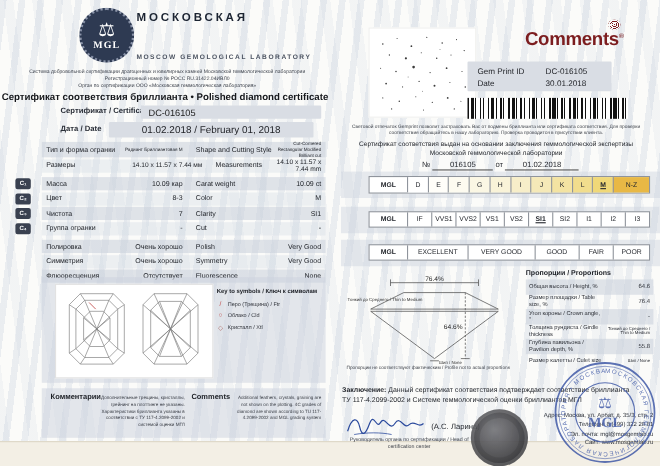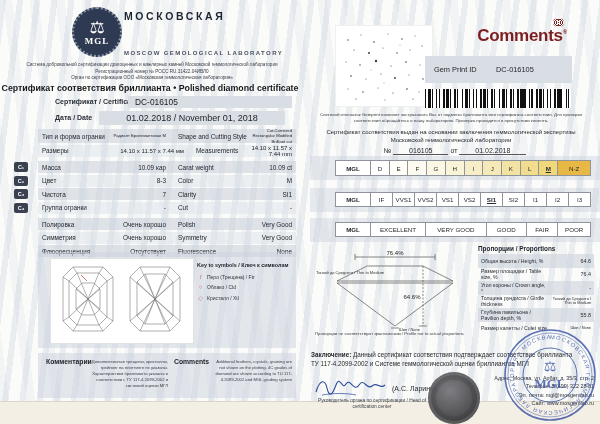--- a/index.html
+++ b/index.html
@@ -51,21 +51,21 @@
   .comtitle{font-weight:bold;font-size:6.8px;color:#1d2026;}
   .comtext{font-size:4.2px;line-height:1.45;text-align:right;color:#3a3e46;}
 
   
   .speckles{left:335px;top:25px;width:96px;height:80px;background:#fff;border:1px solid #f0f0ee;}
   .gembrand{left:462px;top:26px;width:120px;text-align:center;font-weight:bold;font-size:17px;
             letter-spacing:-.3px;color:#7c1d1f;font-family:"Liberation Sans",sans-serif;}
   .gembrand sup{font-size:6px;}
   .fingerprint{left:553px;top:18px;width:11px;height:9px;border-radius:50%;
       background:repeating-radial-gradient(ellipse at center,#7c1d1f 0 .7px,#fbfbf9 .7px 1.8px);}
-  .idbox{left:425px;top:56px;width:147px;height:27px;display:flex;flex-direction:column;justify-content:center;gap:2px;font-size:7.4px;color:#24262b;}
+  .idbox{left:425px;top:56px;width:131px;height:27px;display:flex;flex-direction:column;justify-content:center;gap:2px;font-size:7.4px;color:#24262b;}
   .idrow{display:flex;padding-left:9px;}
   .idrow .il{width:62px;}
   .barcode{left:425px;top:89px;width:146px;height:19px;background:
      repeating-linear-gradient(90deg,#111 0 1.5px,#fff 1.5px 3px,#111 3px 6px,#fff 6px 7px,
        #111 7px 8px,#fff 8px 11px,#111 11px 12.5px,#fff 12.5px 14px,#111 14px 15px,#fff 15px 18.5px);}
   .gemnote{left:312px;top:112px;width:278px;text-align:center;font-size:4.4px;color:#3a3e46;line-height:1.4;}
   .basis{left:312px;top:128px;width:278px;text-align:center;font-size:6px;color:#26292f;line-height:1.35;}
   .noline{left:340px;top:147px;width:230px;font-size:7px;color:#26292f;}
   .uline{display:inline-block;border-bottom:1px solid #555;padding:0 16px;text-align:center;}
 
@@ -113,21 +113,21 @@
   <div class="abs org-en">MOSCOW GEMOLOGICAL LABORATORY</div>
 
   <div class="abs hline" style="top:62px;">Система добровольной сертификации драгоценных и ювелирных камней Московской геммологической лаборатории</div>
   <div class="abs hline" style="top:68.5px;">Регистрационный номер № РОСС RU.31422.04ИВЛ0</div>
   <div class="abs hline" style="top:75px;">Орган по сертификации ООО «Московская геммологическая лаборатория»</div>
   <div class="abs doc-title">Сертификат соответствия бриллианта • Polished diamond certificate</div>
 
   <div class="abs lab7" style="left:55px;top:98px;">Сертификат / Certificate №</div>
   <div class="abs gbox certno-box">DC-016105</div>
   <div class="abs lab7" style="left:55px;top:114px;">Дата / Date</div>
-  <div class="abs gbox date-box">01.02.2018 / November 01, 2018</div>
+  <div class="abs gbox date-box">01.02.2018 / February 01, 2018</div>
 
   <div class="abs drow" style="top:129px;height:14px;">
     <span class="rl">Тип и форма огранки</span>
     <span class="rv tinyval">Радиант Бриллиантовая М</span>
     <span class="el">Shape and Cutting Style</span>
     <span class="ev tinyval">Cut-Cornered Rectangular Modified Brilliant cut</span>
   </div>
   <div class="abs drow alt" style="top:144.5px;">
     <span class="rl">Размеры</span>
     <span class="rv" style="width:78px;font-size:6px;">14.10 x 11.57 x 7.44 мм</span>
@@ -297,20 +297,24 @@
   </div>
   <div class="abs gembrand">
     <span>Comments</span><sup>®</sup>
   </div>
   <div class="abs fingerprint"></div>
   <div class="abs gbox idbox">
     <div class="idrow">
       <span class="il">Gem Print ID</span>
       <span>DC-016105</span>
     </div>
+    <div class="idrow">
+      <span class="il">Date</span>
+      <span>30.01.2018</span>
+    </div>
   </div>
   <div class="abs barcode"></div>
   <div class="abs gemnote">Световой отпечаток Gemprint позволит застраховать Вас от подмены бриллианта или сертификата соответствия. Для проверки соответствия обращайтесь в нашу лабораторию. Проверка проводится в присутствии клиента.</div>
   <div class="abs basis">Сертификат соответствия выдан на основании заключения геммологической экспертизы Московской геммологической лаборатории</div>
   <div class="abs noline" style="text-align:center;">
     <span>№</span>
     <span class="uline">016105</span>
     <span>от</span>
     <span class="uline">01.02.2018</span>
   </div>

